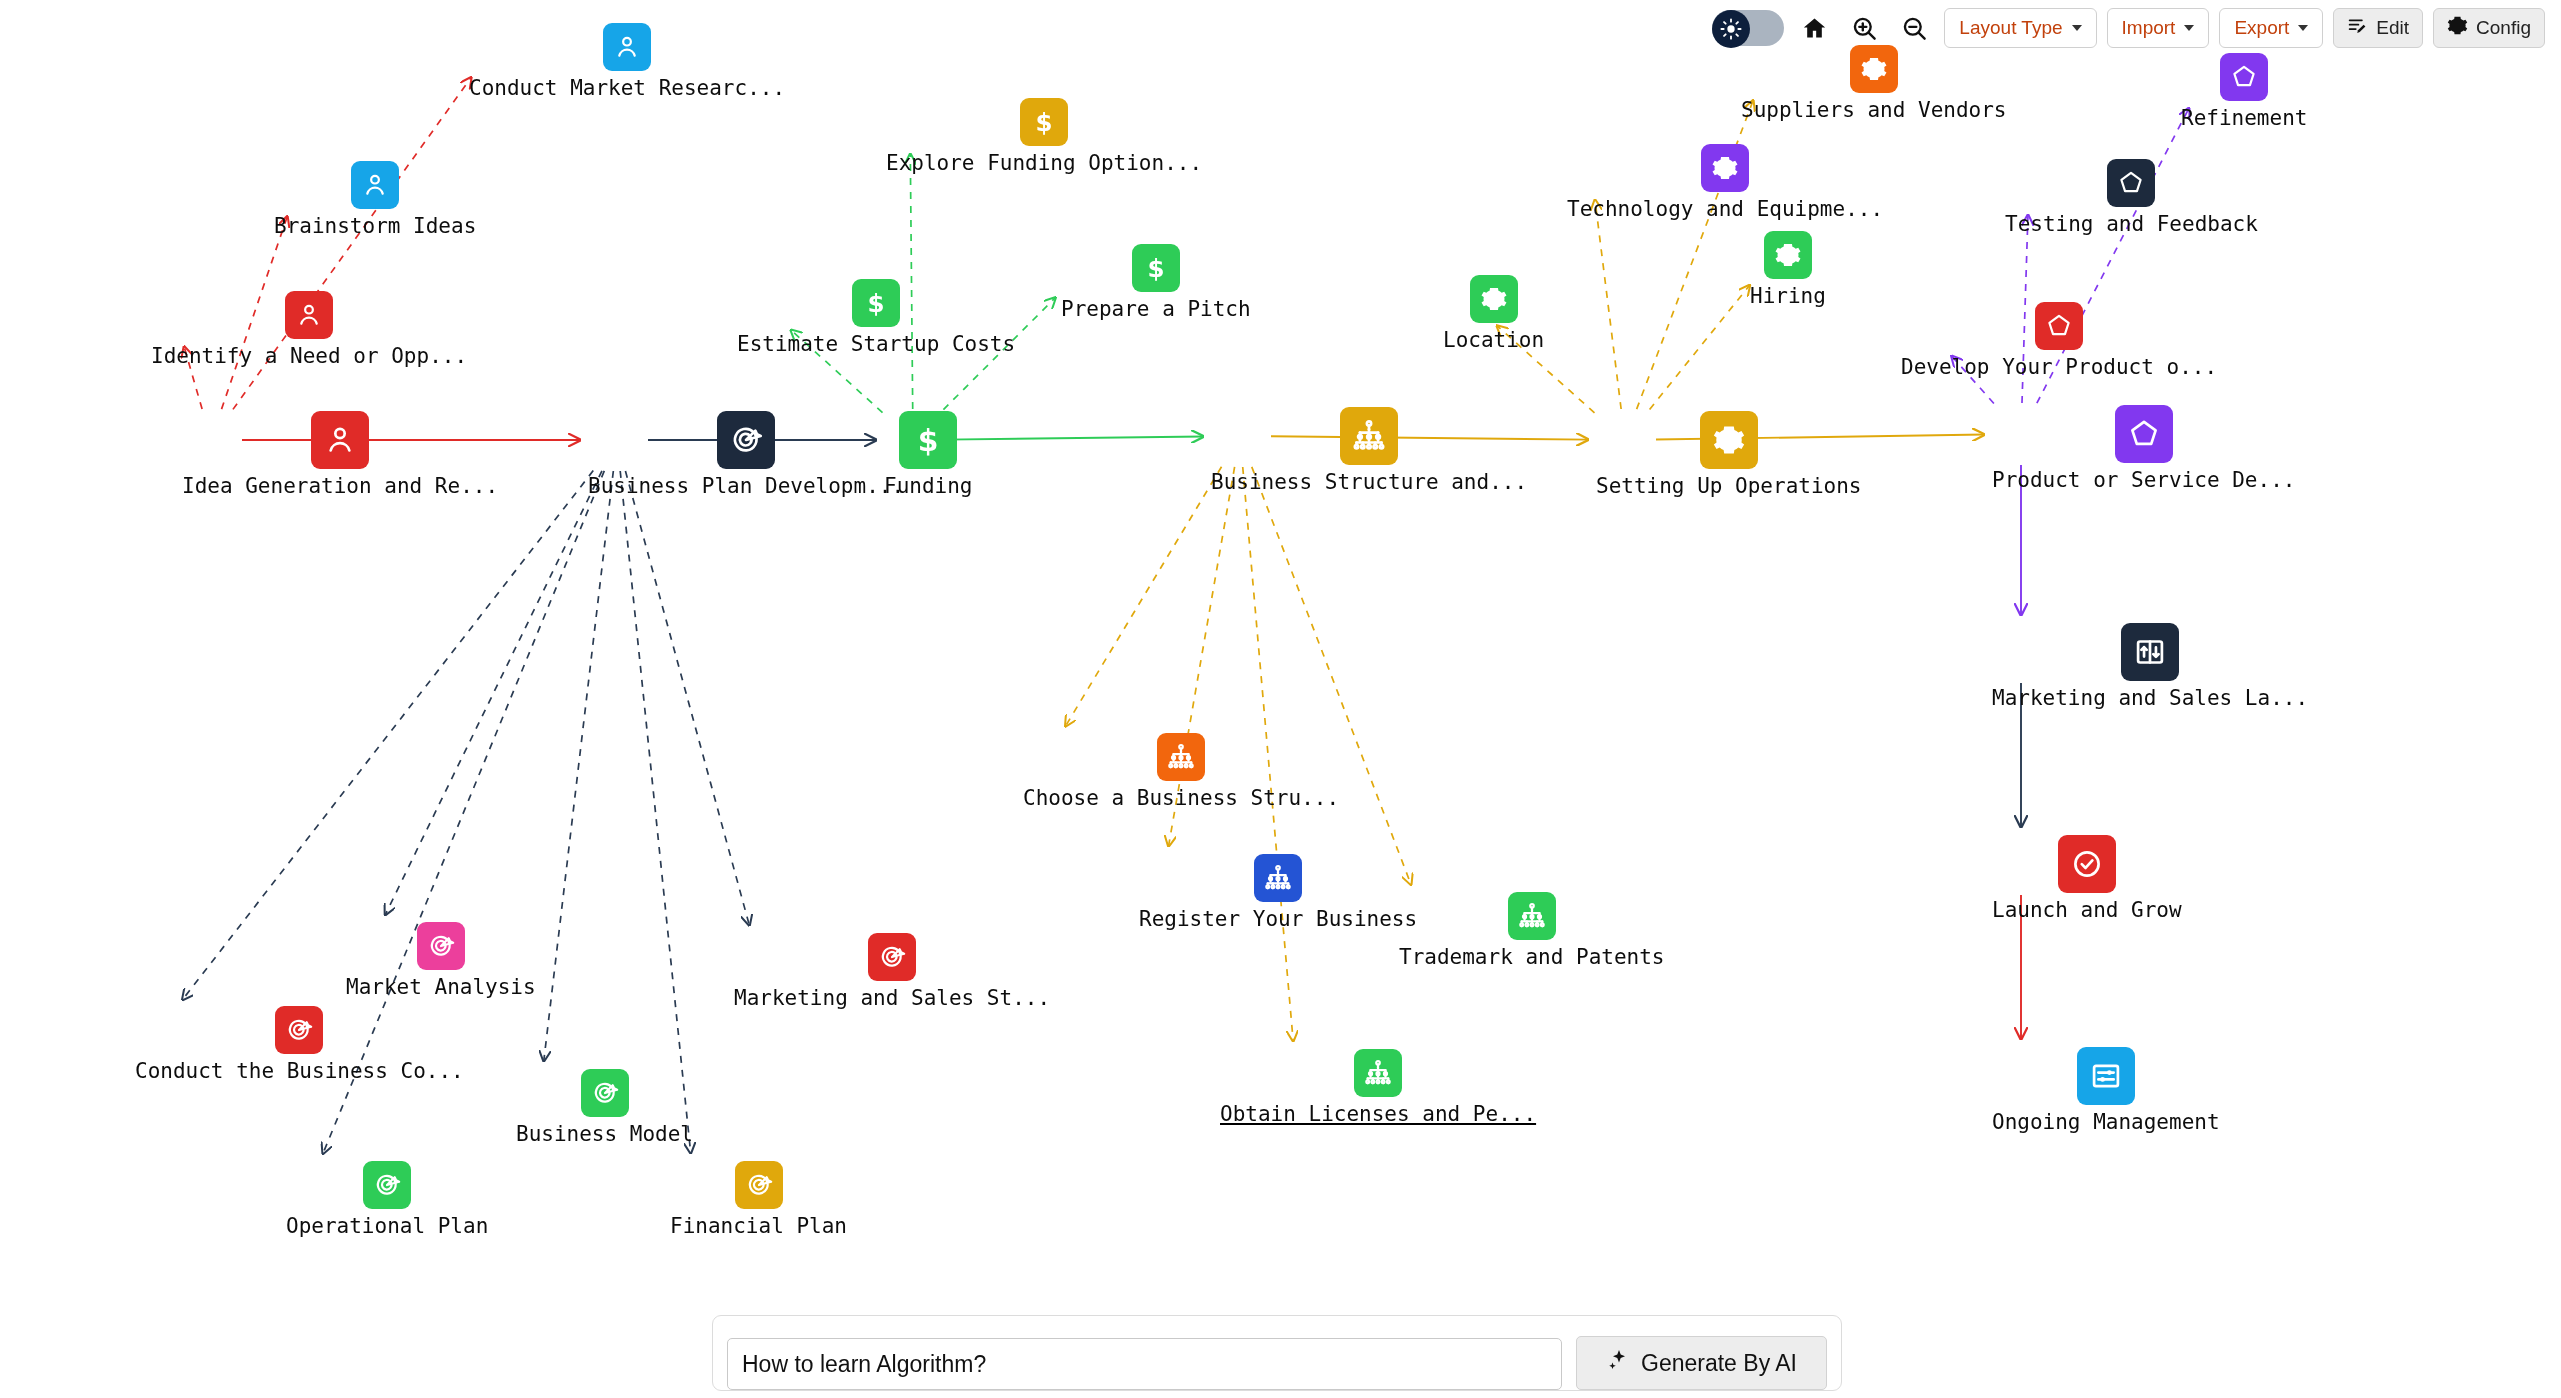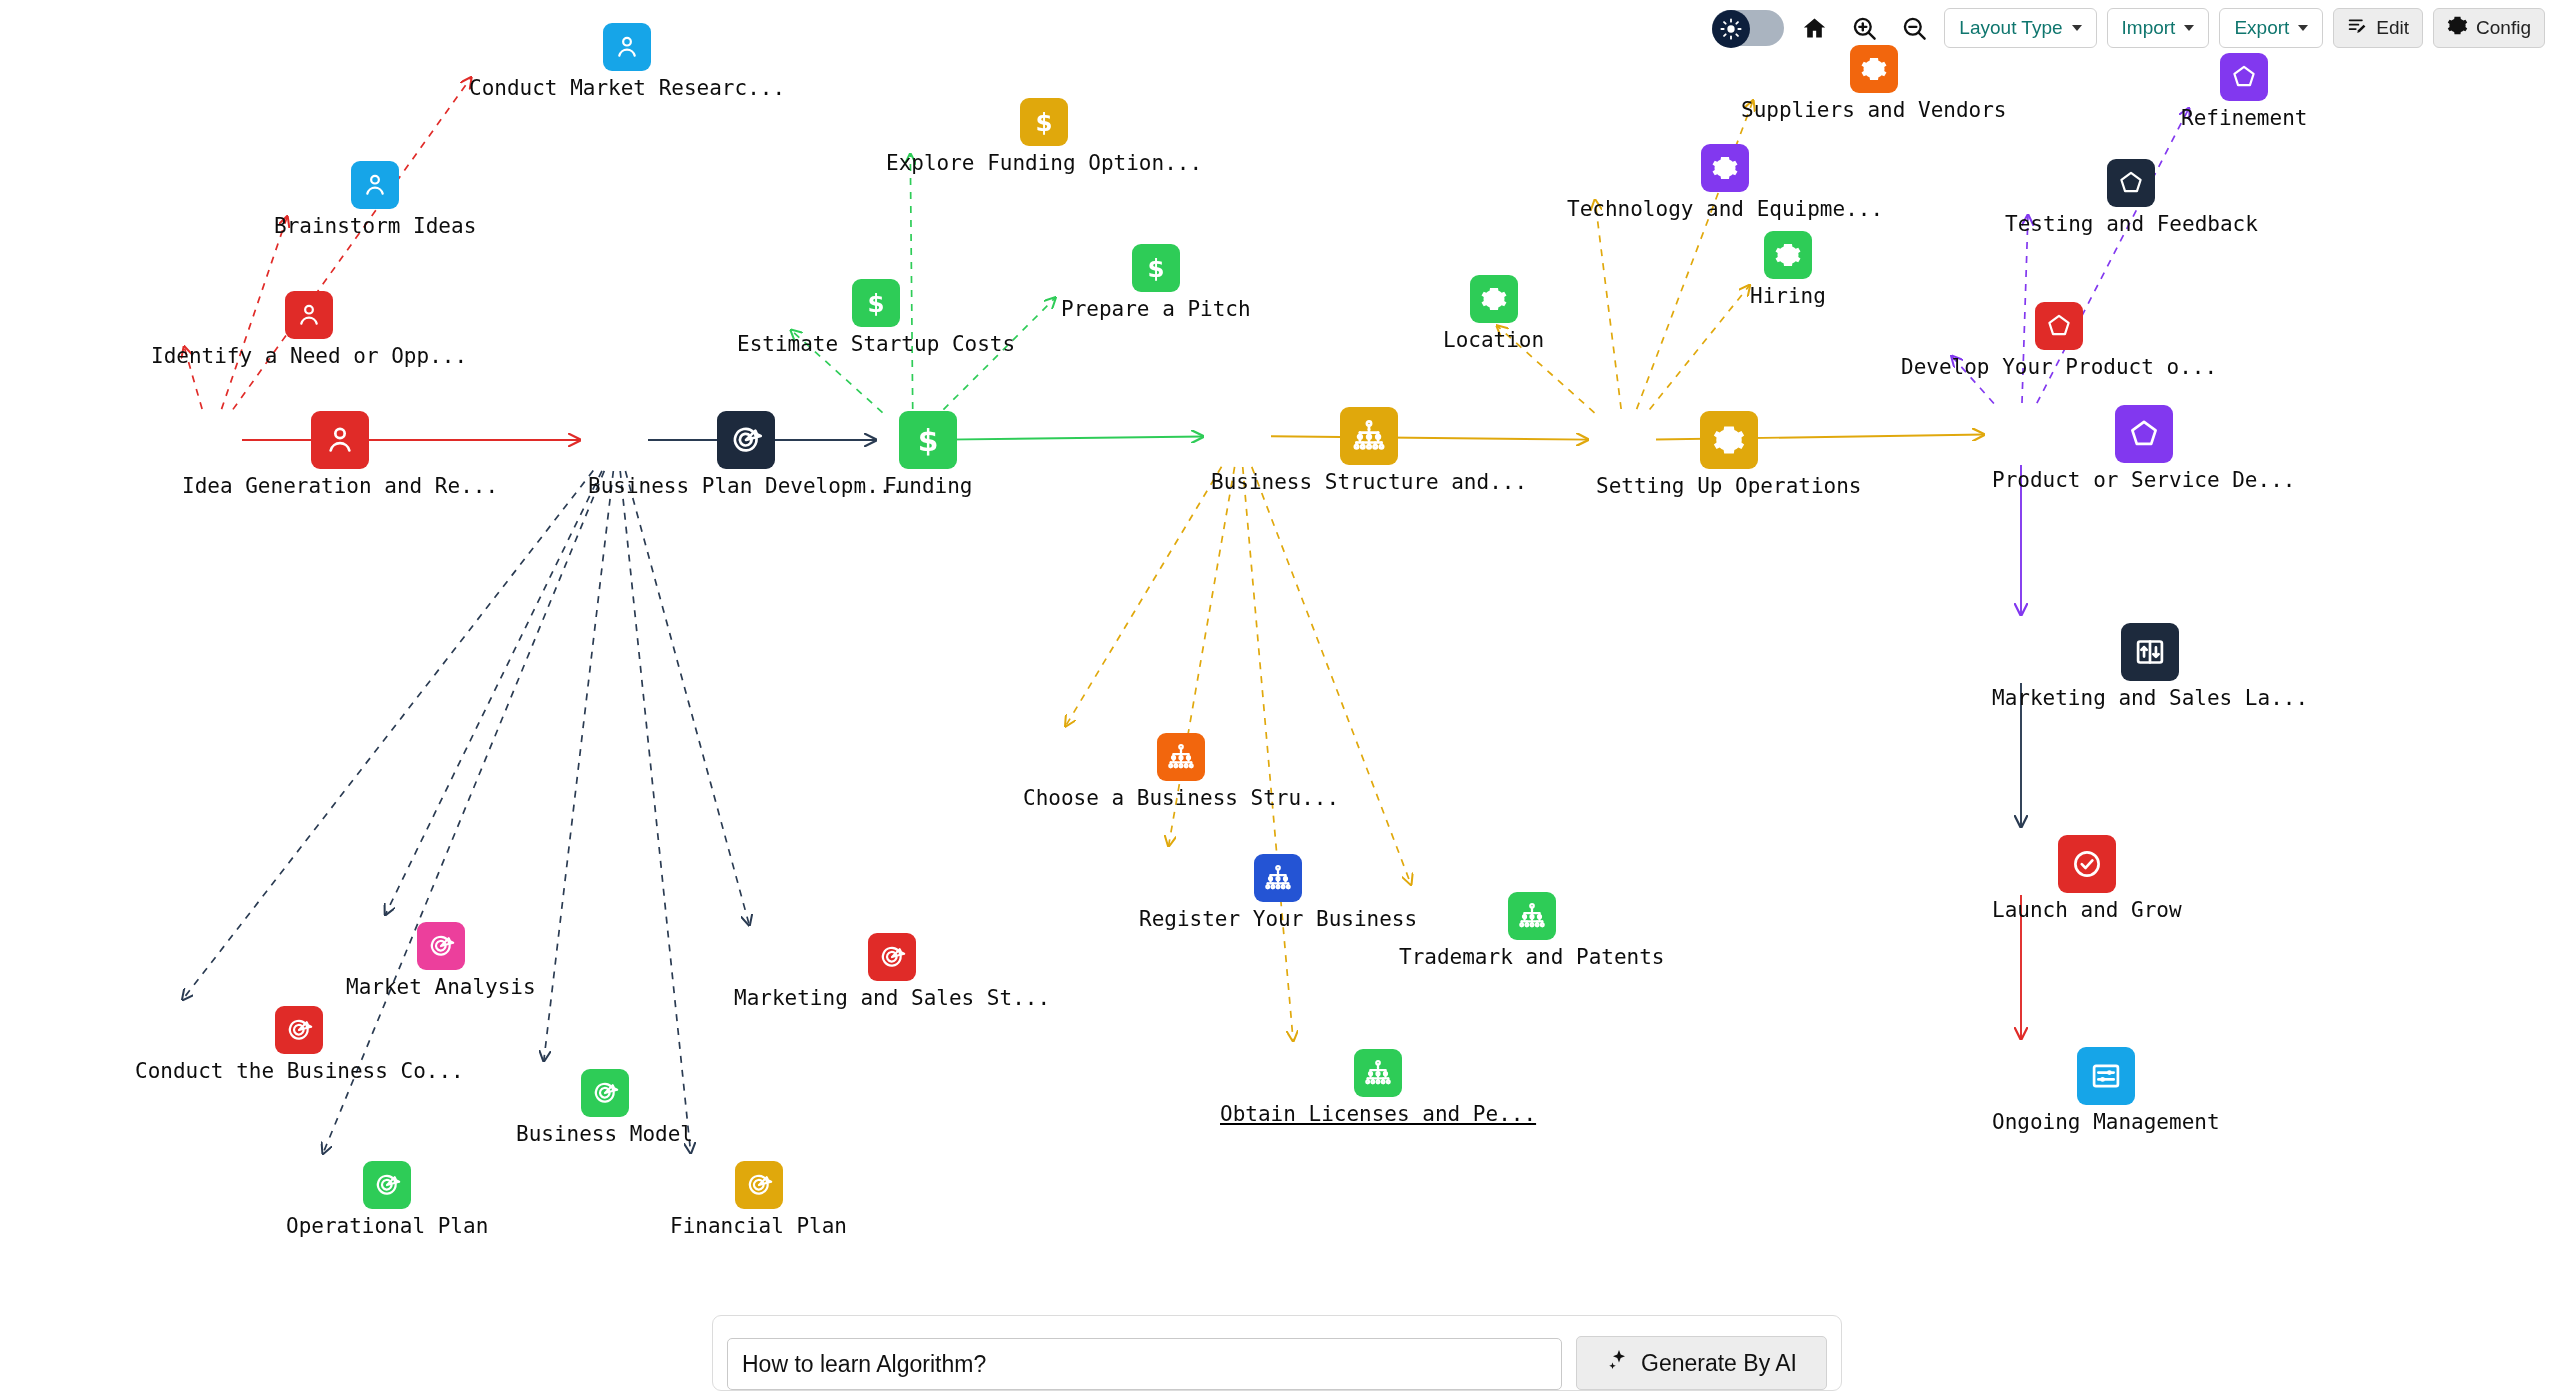--- a/index.html
+++ b/index.html
@@ -29,21 +29,21 @@
     display: flex; align-items: center; justify-content: center;
   }
   .icon-btn {
     width: 40px; height: 40px; border: none; background: transparent;
     display: flex; align-items: center; justify-content: center;
     cursor: pointer; color: #111;
   }
   .tb-select {
     height: 40px; padding: 0 14px;
     border: 1px solid #d0d0d0; border-radius: 6px;
-    background: #fff; color: #0f766e; font-size: 19px;
+    background: #fff; color: #c2410c; font-size: 19px;
     font-family: "Liberation Sans", sans-serif;
     display: flex; align-items: center; gap: 9px; cursor: pointer;
   }
   .tb-select .caret {
     width: 0; height: 0; border-left: 5px solid transparent;
     border-right: 5px solid transparent; border-top: 6px solid #333;
   }
   .tb-btn {
     height: 40px; padding: 0 13px;
     border: 1px solid #d0d0d0; border-radius: 6px;

